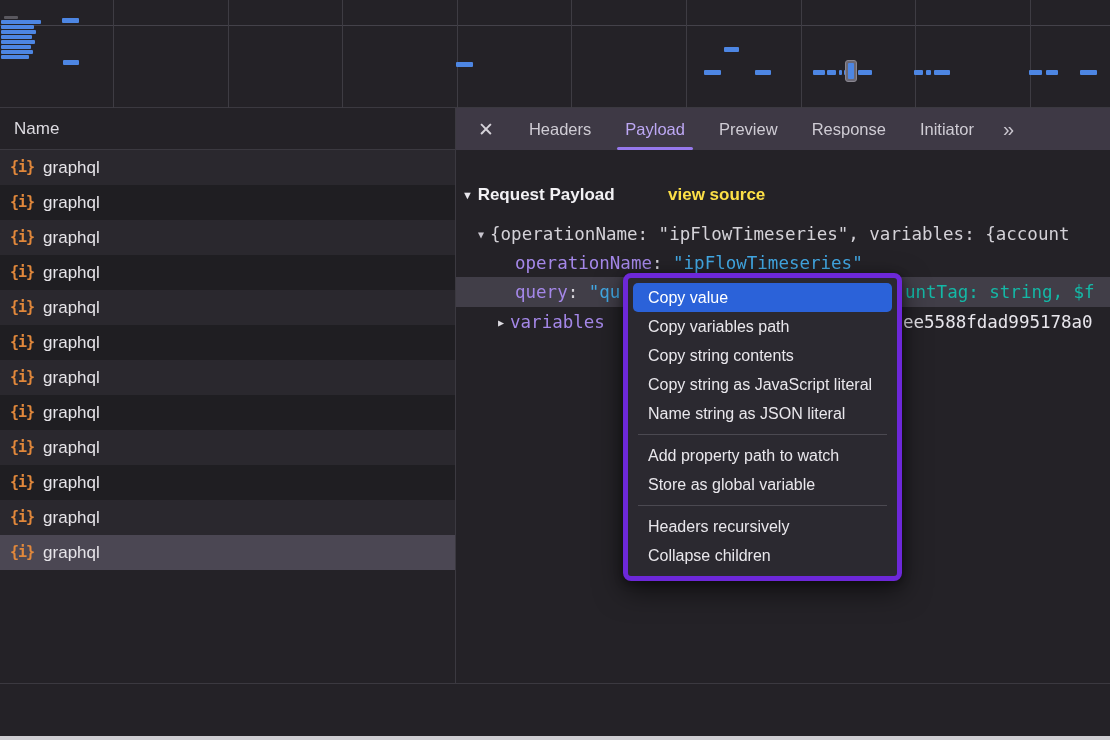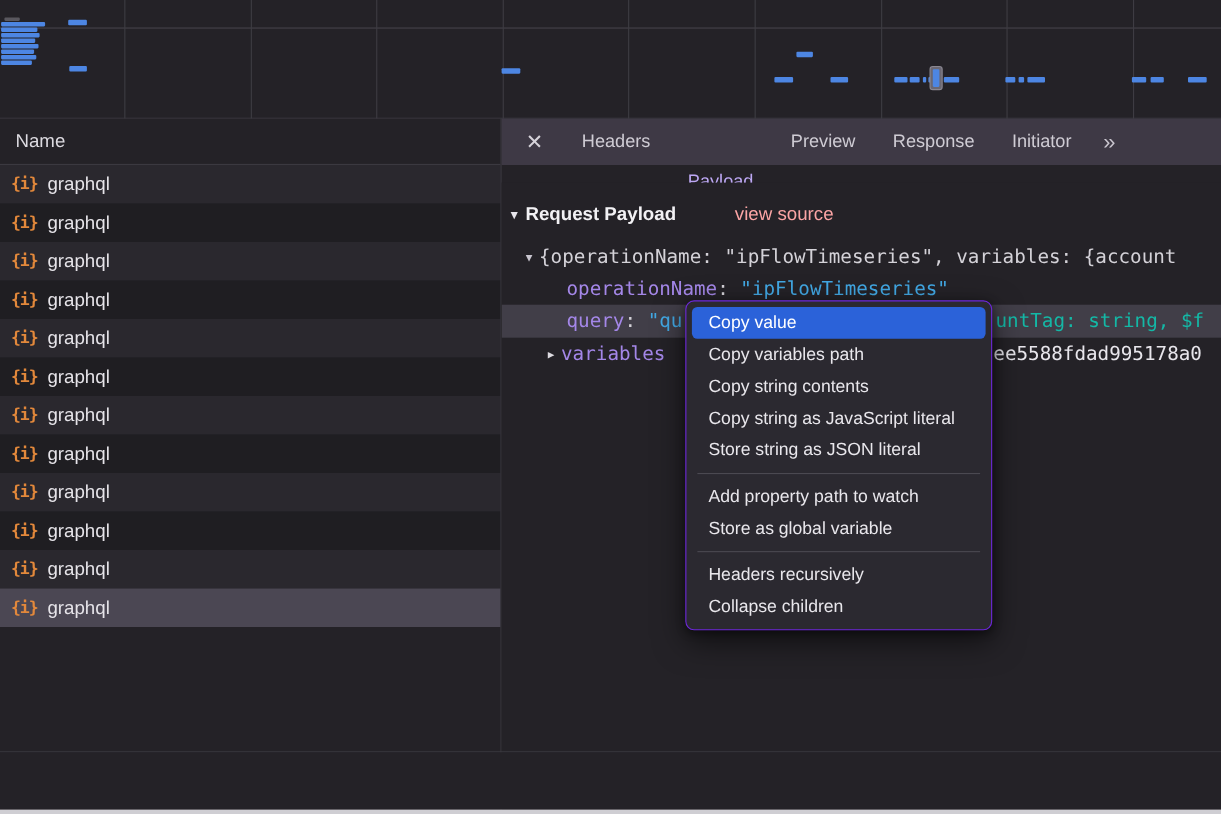--- a/index.html
+++ b/index.html
@@ -31,47 +31,47 @@
   .req-icon { font-family:"DejaVu Sans Mono", monospace; font-size:15px; font-weight:bold;
     color:var(--icon-orange); margin-right:9px; letter-spacing:-1px; }
   .v-divider { position:absolute; left:455px; top:108px; width:1px; height:632px; background:#3b3940; }
   
   .tabbar { position:absolute; left:456px; top:108px; width:654px; height:42px;
     background:#3e3945; display:flex; align-items:center; padding-left:14px; }
   .close { font-size:19px; color:#d6d3da; padding:0 8px; margin-right:10px; cursor:pointer; }
   .tabs { display:flex; height:42px; }
   .tab { position:relative; height:42px; line-height:42px; padding:0 17px;
     font-size:16.5px; color:#cfccd4; cursor:pointer; }
-  .tab.active { color:var(--tab-active-text);margin-top:36px; }
+  .tab.active { color:var(--tab-active-text); }
   .tab.active::after { content:""; position:absolute; left:9px; right:9px; bottom:0;
     height:3px; border-radius:2px; background:var(--tab-accent); }
   .more { font-size:20px; color:#cac6cf; margin-left:12px; letter-spacing:-2px; cursor:pointer; }
   .payload { position:absolute; left:456px; top:166px; width:654px; height:533px;
     background:#242227; overflow:hidden; white-space:nowrap; }
   .sect { position:absolute; left:6px; top:16px; height:26px; line-height:26px; font-size:17px; }
   .sect .exp { font-size:11px; color:#e8e6ec; vertical-align:1px; }
   .sect .title { font-weight:bold; color:#f2f1f4; }
-  .sect .viewsrc { position:absolute; left:206px; top:0; color:#fca5a5; font-weight:normal; cursor:pointer; }
+  .sect .viewsrc { position:absolute; left:206px; top:0; color:#fde047; font-weight:bold; cursor:pointer; }
   .code { font-family:"DejaVu Sans Mono", monospace; font-size:17.5px; }
   .trow { position:absolute; left:0; width:654px; height:28px; line-height:28px; }
   .t1 { top:54px; }
   .t2 { top:83px; }
   .t3 { top:111px; height:30px; line-height:30px; background:#413e48; }
   .t4 { top:142px; }
   .exp-sm { font-size:10px; color:#c9c6cf; margin:0 6px 0 22px; vertical-align:2px; }
   .exp-sm.closed { color:#dddbe1; margin-left:42px; }
   .indent { padding-left:59px; }
   .plain { color:#d4d2d8; }
   .key { color:var(--key-purple); }
   .str { color:var(--string-blue); }
   .frag3 { position:absolute; left:449px; top:0; color:#14b8a6; }
   .frag4 { position:absolute; left:447px; top:0; color:#e8e6ec; }
   
   .menu { position:absolute; left:623px; top:273px; width:279px;
-    background:#2b2930; border:1px solid #6d28d9; border-radius:8px;
+    background:#2b2930; border:5px solid #6d28d9; border-radius:8px;
     padding:5px 0 6px 0; box-shadow:0 10px 28px rgba(0,0,0,.55), 0 2px 8px rgba(0,0,0,.4);
     z-index:10; font-size:16px; color:#e9e7ec; }
   .menu-item { height:29px; line-height:29px; padding-left:20px; cursor:pointer; }
   .menu-item.highlighted { background:var(--menu-hl); color:#fff;
     margin:0 5px; padding-left:15px; border-radius:5px; }
   .menu-sep { height:1px; background:#4b4951; margin:6px 10px; }
   
   .h-divider { position:absolute; left:0; top:683px; width:1110px; height:1px; background:#3b3940; }
   .footer { position:absolute; left:0; top:684px; width:1110px; height:52px; background:#242227; }
   .bottom-strip { position:absolute; left:0; top:736px; width:1110px; height:4px; background:#cfced3; }
@@ -217,21 +217,21 @@
       <span class="exp-sm closed">▶</span><span class="key">variables</span>
       <span class="frag4">ee5588fdad995178a0</span>
     </div>
   </div>
 
   <div class="menu" id="menu">
       <div class="menu-item highlighted">Copy value</div>
       <div class="menu-item">Copy variables path</div>
       <div class="menu-item">Copy string contents</div>
       <div class="menu-item">Copy string as JavaScript literal</div>
-      <div class="menu-item">Store string as JSON literal</div>
+      <div class="menu-item">Name string as JSON literal</div>
       <div class="menu-sep"></div>
       <div class="menu-item">Add property path to watch</div>
       <div class="menu-item">Store as global variable</div>
       <div class="menu-sep"></div>
       <div class="menu-item">Headers recursively</div>
       <div class="menu-item">Collapse children</div>
     </div>
 
   <div class="h-divider"></div>
   <div class="footer"></div>

